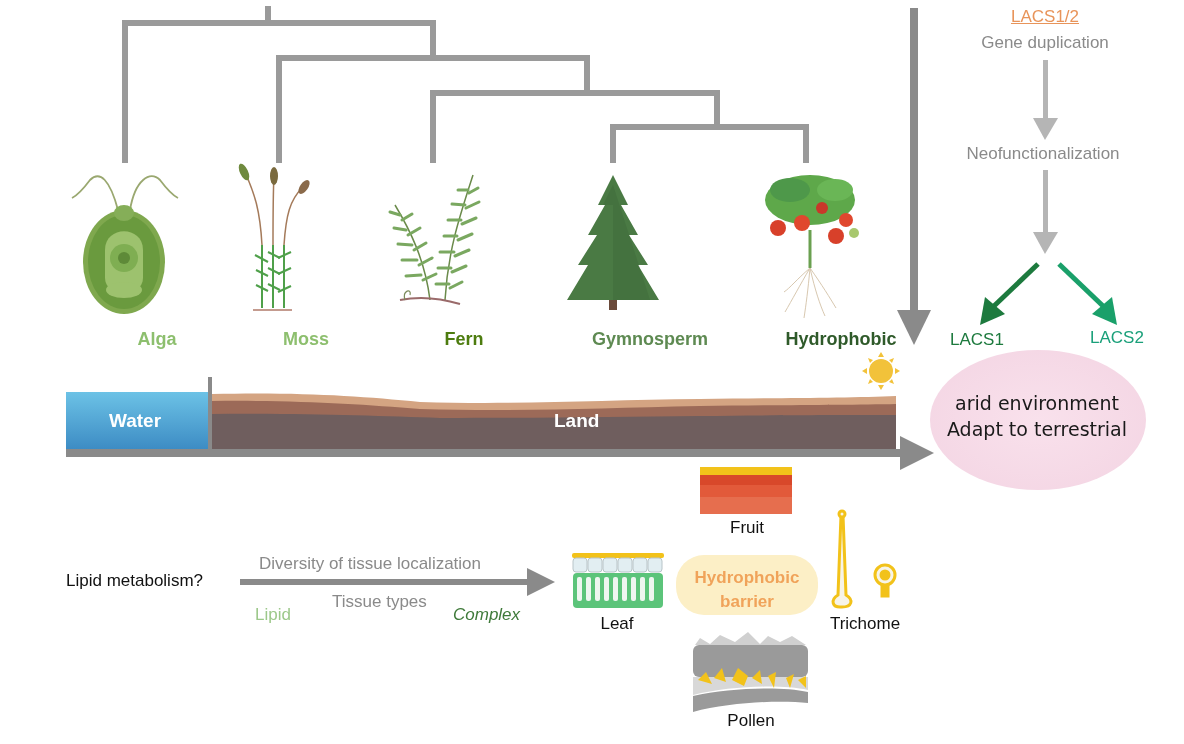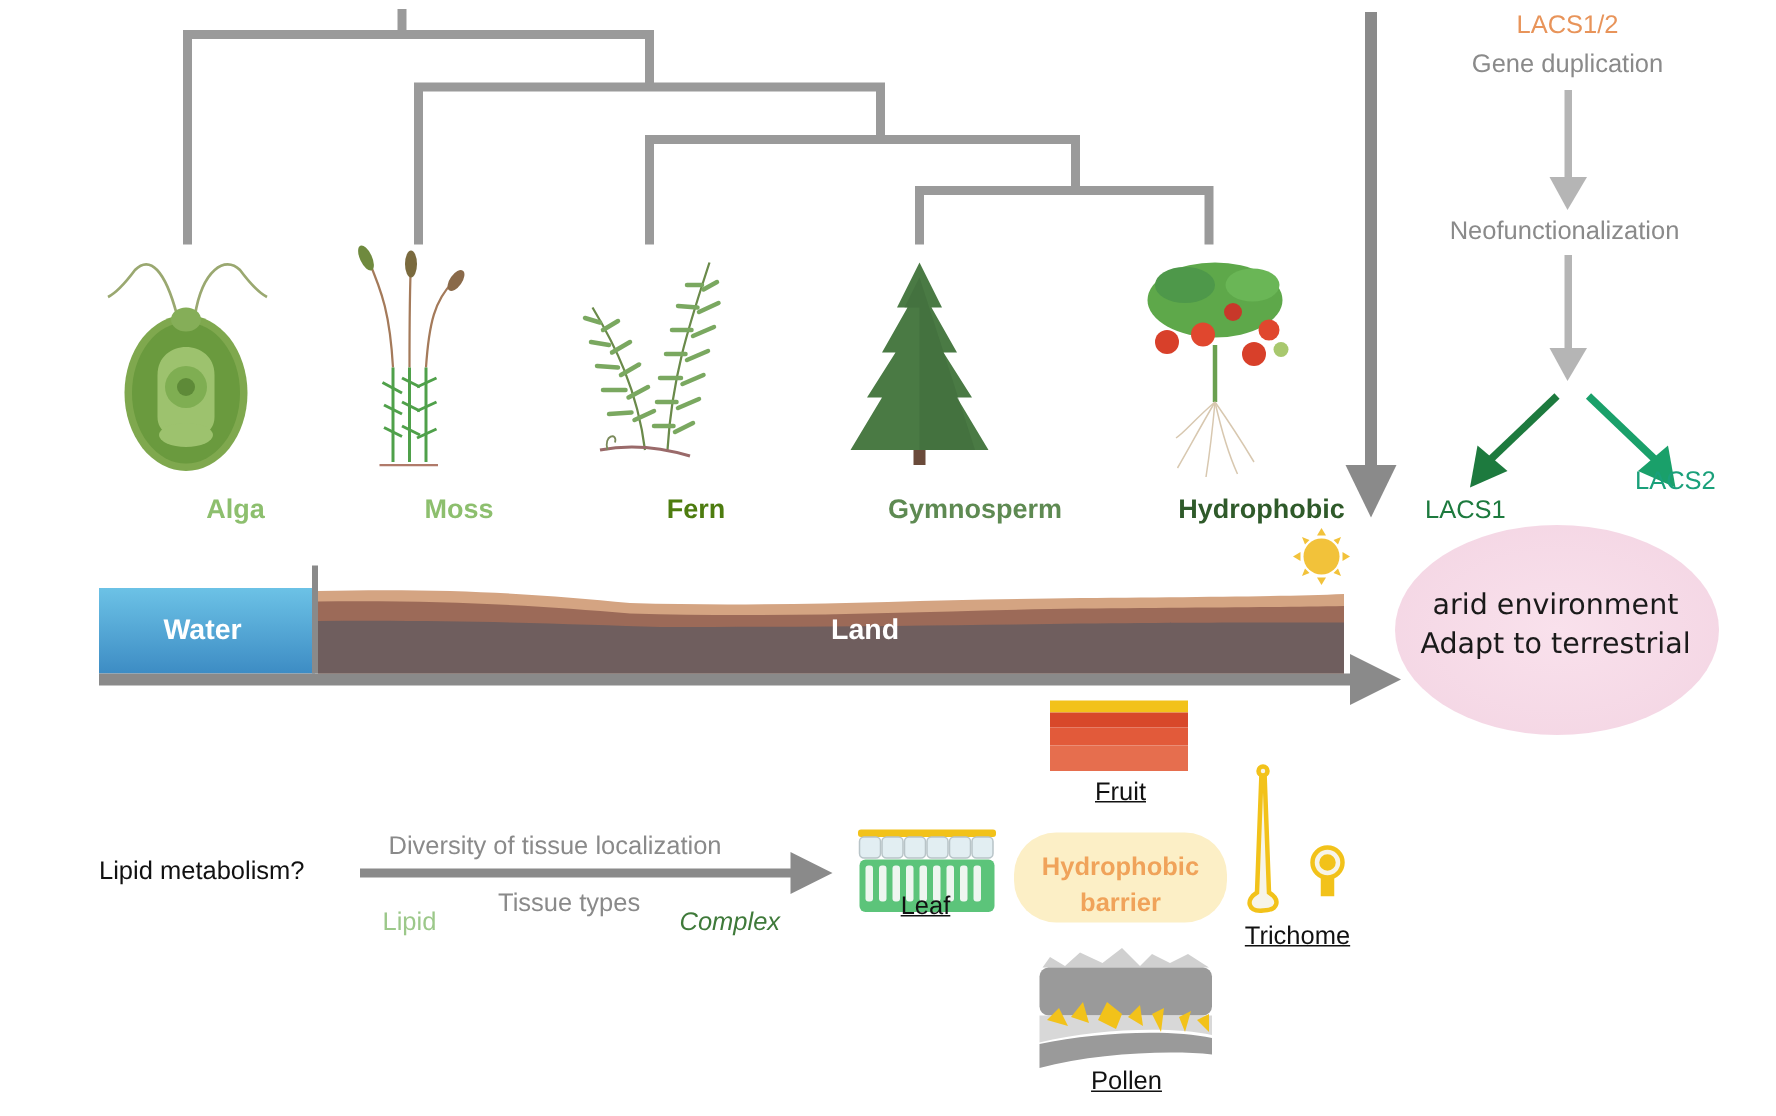--- a/index.html
+++ b/index.html
@@ -3,21 +3,21 @@
 <meta charset="utf-8">
 <style>
   html, body { margin: 0; padding: 0; background: #ffffff; }
   body { width: 1184px; height: 744px; position: relative; overflow: hidden; font-family: "Liberation Sans", sans-serif; }
   svg.stage { position: absolute; left: 0; top: 0; }
   .lbl { position: absolute; white-space: nowrap; }
   .plant-name { font-weight: bold; font-size: 18px; transform: translateX(-50%); margin-left: 33px; }
   .gray-text { color: #8a8a8a; font-size: 17px; }
   .ellipse-text { position: absolute; left: 932px; top: 390px; width: 210px; text-align: center; font-family: "DejaVu Sans", sans-serif; font-size: 19px; line-height: 26px; color: #1a1a1a; }
   .barrier-text { position: absolute; left: 682px; top: 566px; width: 130px; text-align: center; font-weight: bold; font-size: 17px; line-height: 24px; color: #f0a35a; }
-  .tissue-lbl { font-size: 17px; color: #111; transform: translateX(-50%); text-decoration: underline; }
+  .tissue-lbl { font-size: 17px; color: #111; transform: translateX(-50%); }
 </style>
 </head>
 <body>
 
 <svg class="stage" width="1184" height="744" viewBox="0 0 1184 744">
   <defs>
     <linearGradient id="waterGrad" x1="0" y1="0" x2="0" y2="1">
       <stop offset="0" stop-color="#6cc2e6"></stop>
       <stop offset="1" stop-color="#3d8cc4"></stop>
     </linearGradient>
@@ -245,37 +245,37 @@
 
 <span class="lbl plant-name" style="left: 124px; top: 329px; color: rgb(141, 191, 110);">Alga</span>
 <span class="lbl plant-name" style="left: 273px; top: 329px; color: rgb(141, 191, 110);">Moss</span>
 <span class="lbl plant-name" style="left: 431px; top: 329px; color: #4d7c0f;">Fern</span>
 <span class="lbl plant-name" style="left: 617px; top: 329px; color: rgb(94, 138, 82); text-align: right;">Gymnosperm</span>
 <span class="lbl plant-name" style="left: 808px; top: 329px; color: rgb(47, 90, 42);">Hydrophobic</span>
 
 <span class="lbl" style="left:109px; top:410px; color:#ffffff; font-weight:bold; font-size:19px;">Water</span>
 <span class="lbl" style="left:554px; top:410px; color:#ffffff; font-weight:bold; font-size:19px;">Land</span>
 
-<span class="lbl" style="left: 1045px; top: 7px; transform: translateX(-50%); font-size: 17px; color: rgb(232, 148, 90);">LACS1/2</span>
+<span class="lbl" style="left: 1045px; top: 7px; transform: translateX(-50%); font-size: 17px; color: rgb(232, 148, 90); text-decoration: underline;">LACS1/2</span>
 <span class="lbl gray-text" style="left:1045px; top:33px; transform:translateX(-50%);">Gene duplication</span>
 <span class="lbl gray-text" style="left:1043px; top:144px; transform:translateX(-50%);">Neofunctionalization</span>
 <span class="lbl" style="left: 950px; top: 330px; font-size: 17px; color: rgb(29, 122, 62);">LACS1</span>
-<span class="lbl" style="left: 1090px; top: 311px; font-size: 17px; color: rgb(26, 160, 122);">LACS2</span>
+<span class="lbl" style="left: 1090px; top: 328px; font-size: 17px; color: rgb(26, 160, 122);">LACS2</span>
 
 <div class="ellipse-text">
   <div>arid environment</div>
   <div>Adapt to terrestrial</div>
 </div>
 
 <span class="lbl" style="left:66px; top:571px; font-size:17px; color:#111;">Lipid metabolism?</span>
 <span class="lbl gray-text" style="left:259px; top:554px;">Diversity of tissue localization</span>
 <span class="lbl gray-text" style="left:332px; top:592px;">Tissue types</span>
 <span class="lbl" style="left:255px; top:605px; font-size:17px; color:#9cc88a;">Lipid</span>
 <span class="lbl" style="left:453px; top:605px; font-size:17px; color:#3f7a3a;font-style:italic;">Complex</span>
 
 <div class="barrier-text">
   <div>Hydrophobic</div>
   <div>barrier</div>
 </div>
 <span class="lbl tissue-lbl" style="left:747px; top:518px;">Fruit</span>
-<span class="lbl tissue-lbl" style="left:617px; top:594px;">Leaf</span>
+<span class="lbl tissue-lbl" style="left:617px; top:614px;">Leaf</span>
 <span class="lbl tissue-lbl" style="left:865px; top:614px;">Trichome</span>
 <span class="lbl tissue-lbl" style="left:751px; top:711px;">Pollen</span>
 
 </body></html>

